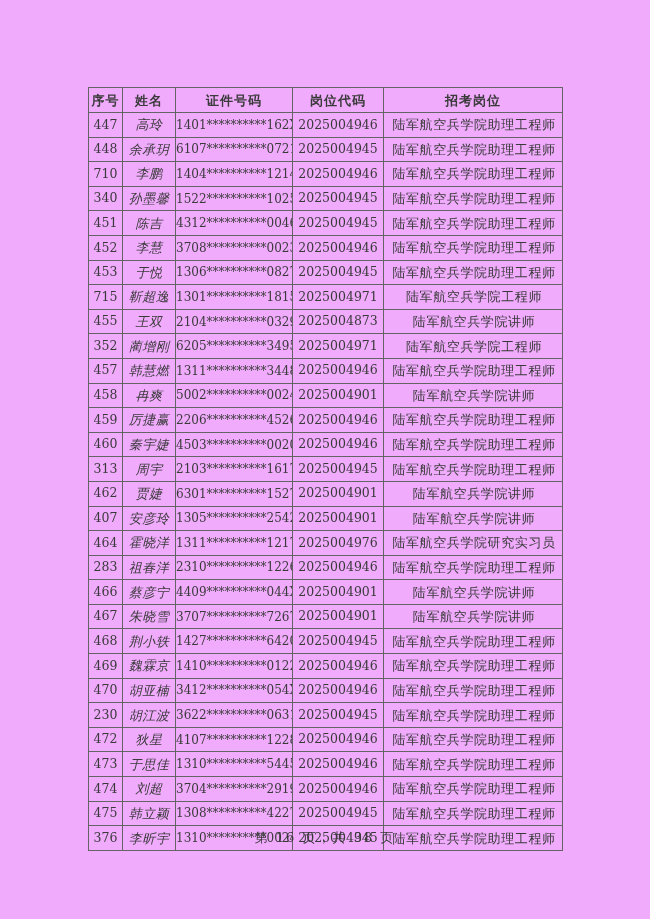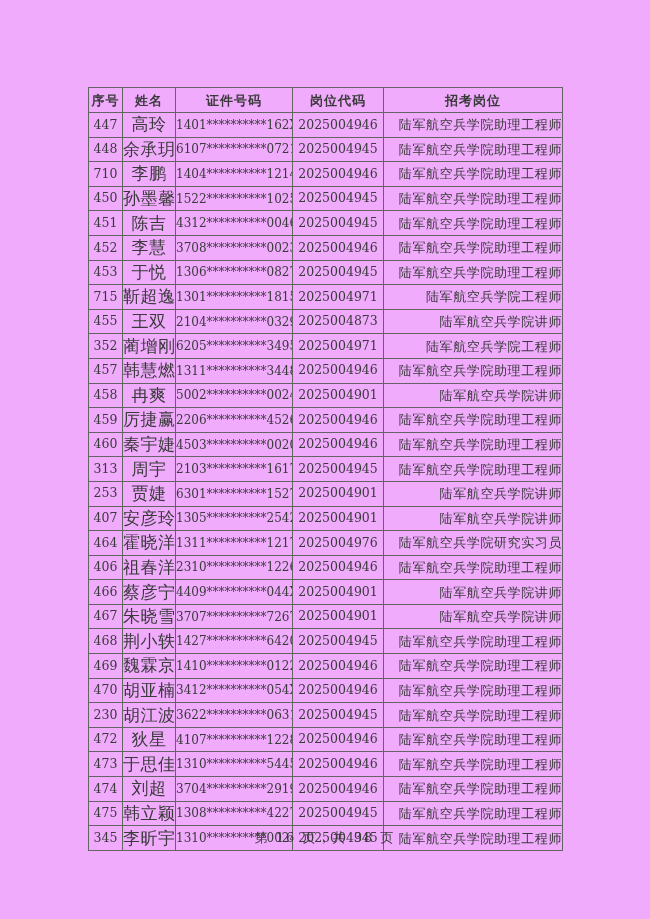--- a/index.html
+++ b/index.html
@@ -36,26 +36,26 @@
     overflow: hidden;
     font-weight: normal;
   }
   .roster-table th {
     font-weight: bold;
     font-size: 13px;
     letter-spacing: 1px;
     height: 25px;
   }
   .roster-table td.pos-title {
-    text-align: right;
+    text-align: center;
     padding-left: 2px;
     letter-spacing: 0.6px;
     font-size: 13px;
   }
-  .roster-table td.name-cell { letter-spacing: 0.5px; font-size: 17px; }
+  .roster-table td.name-cell { letter-spacing: 0.5px; font-size: 13px; font-style: italic; }
   .roster-table td.id-cell { font-size: 12px; }
   .footer-pagination {
     position: absolute;
     left: 0;
     top: 829px;
     width: 650px;
     text-align: center;
     color: #3a3a3a;
     font-size: 13px;
     letter-spacing: 2px;
@@ -99,21 +99,21 @@
           <td class="pos-title">陆军航空兵学院助理工程师</td>
         </tr>
         <tr>
           <td>710</td>
           <td class="name-cell">李鹏</td>
           <td class="id-cell">1404**********1214</td>
           <td>2025004946</td>
           <td class="pos-title">陆军航空兵学院助理工程师</td>
         </tr>
         <tr>
-          <td>450</td>
+          <td>340</td>
           <td class="name-cell">孙墨馨</td>
           <td class="id-cell">1522**********1025</td>
           <td>2025004945</td>
           <td class="pos-title">陆军航空兵学院助理工程师</td>
         </tr>
         <tr>
           <td>451</td>
           <td class="name-cell">陈吉</td>
           <td class="id-cell">4312**********0046</td>
           <td>2025004945</td>
@@ -183,42 +183,42 @@
           <td class="pos-title">陆军航空兵学院助理工程师</td>
         </tr>
         <tr>
           <td>313</td>
           <td class="name-cell">周宇</td>
           <td class="id-cell">2103**********1617</td>
           <td>2025004945</td>
           <td class="pos-title">陆军航空兵学院助理工程师</td>
         </tr>
         <tr>
-          <td>253</td>
+          <td>462</td>
           <td class="name-cell">贾婕</td>
           <td class="id-cell">6301**********1527</td>
           <td>2025004901</td>
           <td class="pos-title">陆军航空兵学院讲师</td>
         </tr>
         <tr>
           <td>407</td>
           <td class="name-cell">安彦玲</td>
           <td class="id-cell">1305**********2542</td>
           <td>2025004901</td>
           <td class="pos-title">陆军航空兵学院讲师</td>
         </tr>
         <tr>
           <td>464</td>
           <td class="name-cell">霍晓洋</td>
           <td class="id-cell">1311**********1217</td>
           <td>2025004976</td>
           <td class="pos-title">陆军航空兵学院研究实习员</td>
         </tr>
         <tr>
-          <td>406</td>
+          <td>283</td>
           <td class="name-cell">祖春洋</td>
           <td class="id-cell">2310**********1226</td>
           <td>2025004946</td>
           <td class="pos-title">陆军航空兵学院助理工程师</td>
         </tr>
         <tr>
           <td>466</td>
           <td class="name-cell">蔡彦宁</td>
           <td class="id-cell">4409**********044X</td>
           <td>2025004901</td>
@@ -281,21 +281,21 @@
           <td class="pos-title">陆军航空兵学院助理工程师</td>
         </tr>
         <tr>
           <td>475</td>
           <td class="name-cell">韩立颖</td>
           <td class="id-cell">1308**********4227</td>
           <td>2025004945</td>
           <td class="pos-title">陆军航空兵学院助理工程师</td>
         </tr>
         <tr>
-          <td>345</td>
+          <td>376</td>
           <td class="name-cell">李昕宇</td>
           <td class="id-cell">1310**********0024</td>
           <td>2025004945</td>
           <td class="pos-title">陆军航空兵学院助理工程师</td>
         </tr>
       </tbody>
   </table>
 
   <div class="footer-pagination">第 16 页，共 38 页</div>
 

